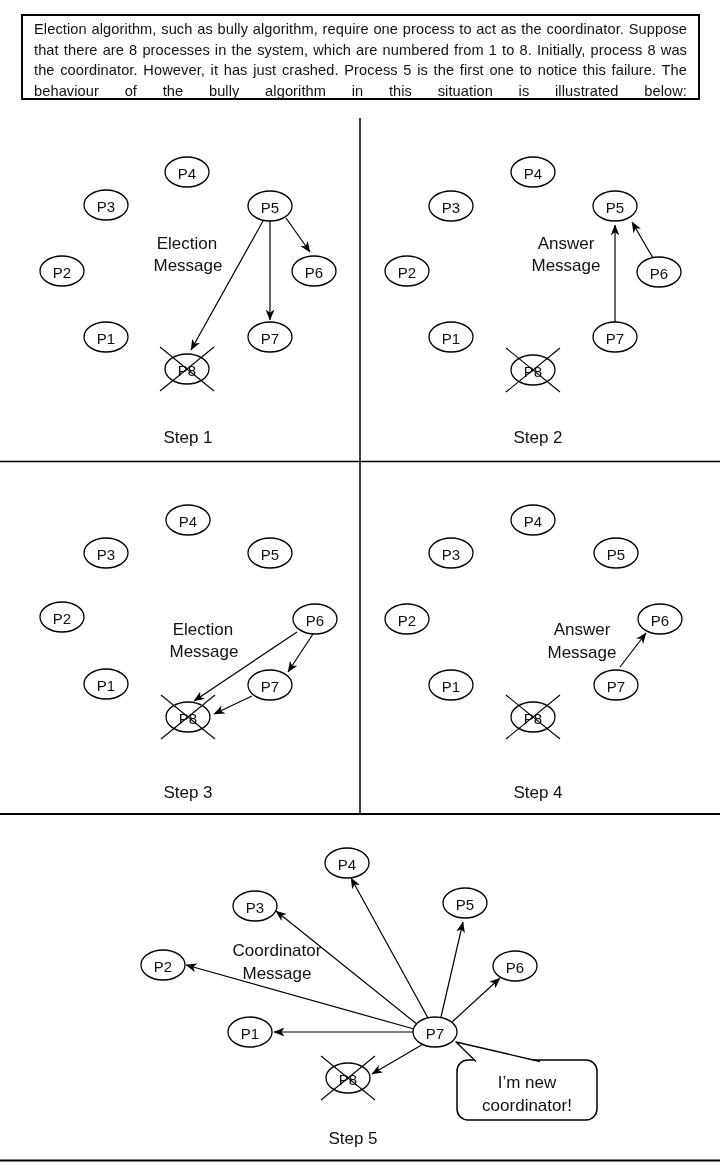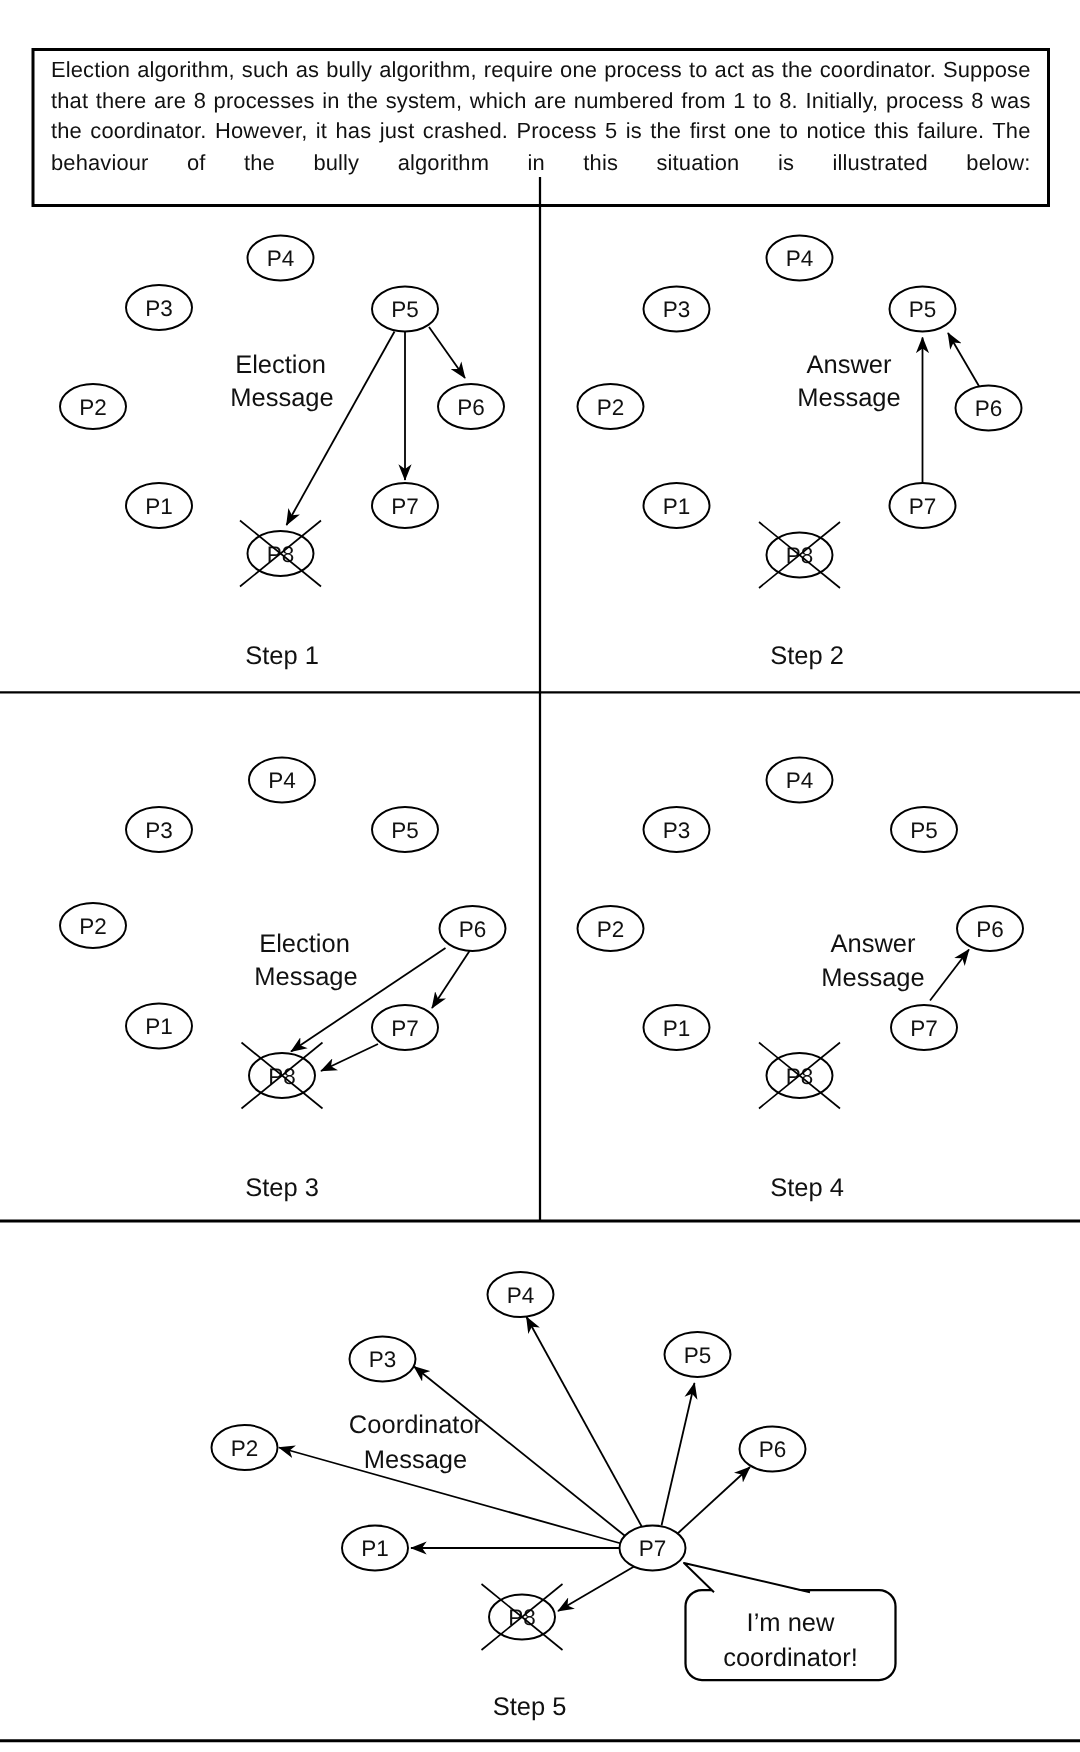--- a/index.html
+++ b/index.html
@@ -1,21 +1,21 @@
 <!DOCTYPE html>
 <html><head>
 <meta charset="utf-8">
 <style>
   html,body{margin:0;padding:0;background:#fff;}
   .page{
     position:relative;width:720px;height:1168px;background:#fff;overflow:hidden;
     font-family:"Liberation Sans",sans-serif;color:#111;
   }
   .intro{
-    position:absolute;left:21px;top:32px;width:679px;height:106px;
+    position:absolute;left:21px;top:14px;width:679px;height:86px;
     box-sizing:border-box;border:2px solid #000;
     padding:3px 11px;font-size:14.6px;line-height:20.6px;
     text-align:justify;text-align-last:justify;letter-spacing:.1px;
     overflow:hidden;background:#fff;
   }
   svg.diagram{position:absolute;left:0;top:0;}
   .node-ellipse{fill:#fff;stroke:#000;stroke-width:1.3px;}
   .lbl{font-family:"Liberation Sans",sans-serif;font-size:15px;fill:#111;
        text-anchor:middle;dominant-baseline:central;}
   .msg{font-size:17px;}

